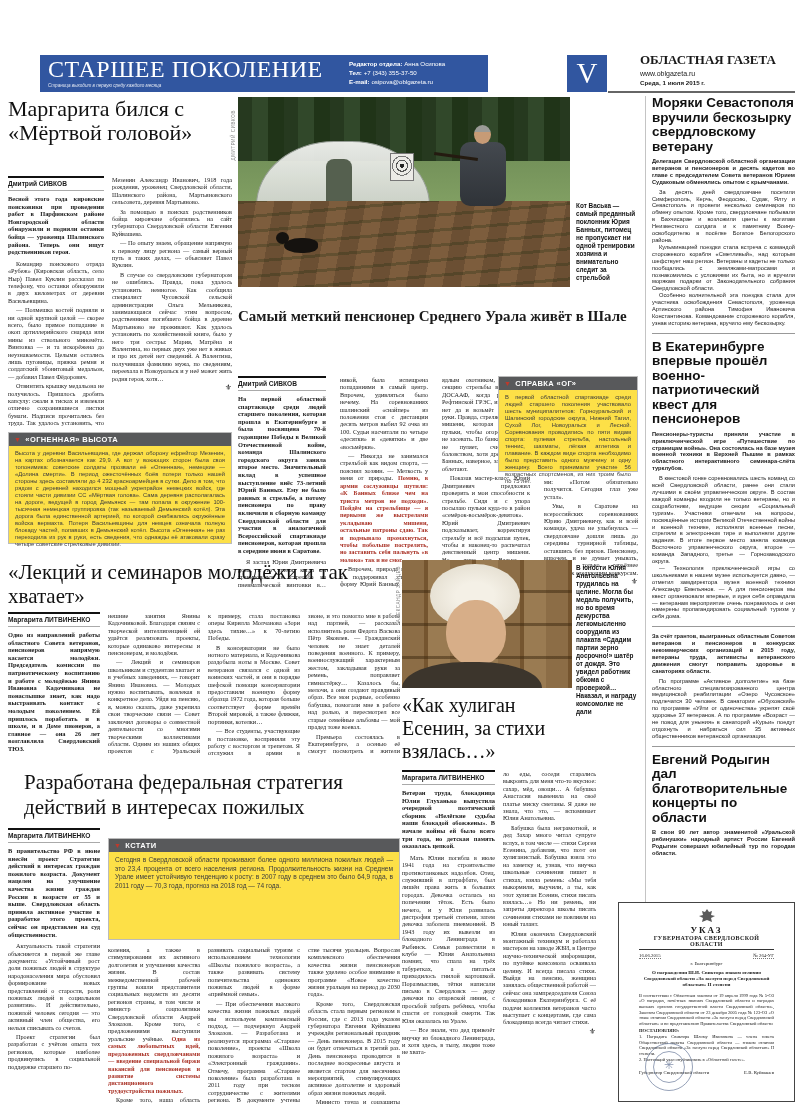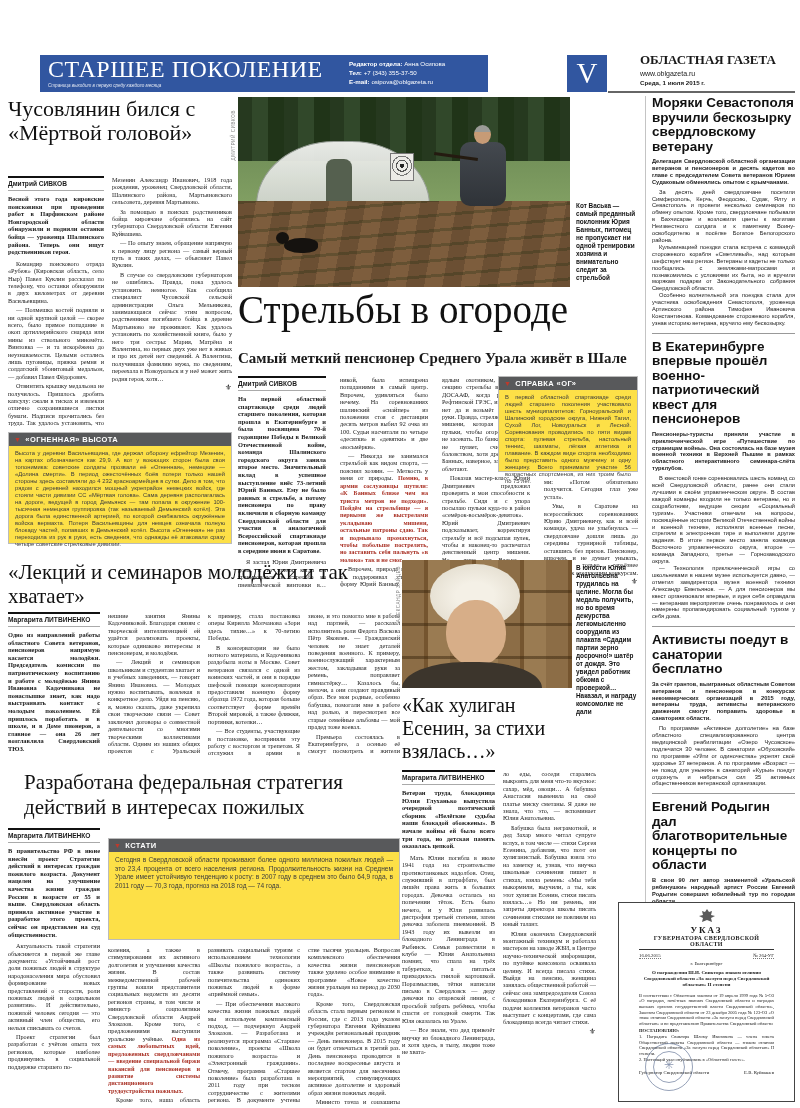--- a/index.html
+++ b/index.html
@@ -156,21 +156,21 @@
   <div class="vbox">V</div>
   <div class="paper-info">
     <div class="paper-name">ОБЛАСТНАЯ ГАЗЕТА</div>
     <div class="paper-site">www.oblgazeta.ru</div>
     <div class="paper-date">Среда, 1 июля 2015 г.</div>
   </div>
   <div class="info-rule"></div>
   <div class="v-divider"></div>
 
   <section class="art1">
-    <h2 class="headline">Чусовлянин бился с «Мёртвой головой»</h2>
+    <h2 class="headline">Маргарита бился с «Мёртвой головой»</h2>
   </section>
   <div class="art1-body cols">
     <div class="art1-c1 body-col colflow">
       <div class="author-box">Дмитрий СИВКОВ</div>
       <p class="lead">Весной этого года кировские поисковики при проведении работ в Парфинском районе Новгородской области обнаружили и подняли останки бойца — уроженца Шалинского района. Теперь они ищут родственников героя.</p>
       <p class="bp">Командир поискового отряда «Рубеж» (Кировская область, село Ныр) Павел Куклин рассказал по телефону, что останки обнаружили в двух километрах от деревни Васильевщина.</p>
       <p class="bp">— Полмешка костей подняли и ни одной крупной целой — скорее всего, было прямое попадание в окоп артиллерийского снаряда или мины из ствольного миномёта. Винтовка — и та искорёжена до неузнаваемости. Целыми остались лишь пуговицы, пряжка ремня и солдатский эбонитовый медальон, — добавил Павел Фёдорович.</p>
       <p class="bp">Отвинтить крышку медальона не получилось. Пришлось дробить капсулу: сжали в тисках и извлекли отлично сохранившиеся листки бумаги. Надписи прочитались без труда. Так удалось установить, что погибший — это</p>
     </div>
     <div class="art1-c2 body-col colflow">
@@ -199,21 +199,20 @@
     <div class="ph-rows"></div>
     <div class="ph-man-torso"></div>
     <div class="ph-man-head"></div>
     <div class="ph-rifle"></div>
     <div class="ph-cat"></div>
   </figure>
   <div class="vcredit" style="left:231px;top:110px;">ДМИТРИЙ СИВКОВ</div>
   <div class="caption" style="left:576px;top:202px;">Кот Васька — самый преданный поклонник Юрия Банных, питомец не пропускает ни одной тренировки хозяина и внимательно следит за стрельбой</div>
 
   <section class="shoot-head">
-    <h2 class="headline">Стрельбы в огороде</h2>
     <div class="shoot-sub">Самый меткий пенсионер Среднего Урала живёт в Шале</div>
   </section>
   <div class="shoot-body">
     <div class="cols" style="height:100%">
       <div class="sc body-col colflow">
         <div class="author-box">Дмитрий СИВКОВ</div>
         <p class="lead">На первой областной спартакиаде среди людей старшего поколения, которая прошла в Екатеринбурге и была посвящена 70-й годовщине Победы в Великой Отечественной войне, команда Шалинского городского округа заняла второе место. Значительный вклад в успешное выступление внёс 73-летний Юрий Банных. Ему не было равных в стрельбе, а потому пенсионера по праву включили в сборную команду Свердловской области для участия в аналогичной Всероссийской спартакиаде пенсионеров, которая прошла в середине июня в Саратове.</p>
         <p class="bp">Я застал Юрия Дмитриевича дома, в то время, когда он тренировался в стрельбе из пневматической винтовки в… огороде. Мишень, установленная между грядок с клуб-</p>
       </div>
       <div class="sc body-col colflow">
@@ -336,21 +335,20 @@
     </div>
     <div class="sb-rule"></div>
     <div class="sb-art">
       <h3 class="sb-head">В Екатеринбурге впервые прошёл военно-патриотический квест для пенсионеров</h3>
       <p class="sb-lead">Пенсионеры-туристы приняли участие в приключенческой игре «Путешествие по страницам войны». Она состоялась на базе музея военной техники в Верхней Пышме в рамках областного интерактивного семинара-слёта турклубов.</p>
       <p class="sb-p">В квестовой гонке соревновались шесть команд со всей Свердловской области, ранее они стали лучшими в своём управленческом округе. В состав каждой команды входили не только ветераны, но и соцработники, ведущие секции «Социальный туризм». Участники отвечали на вопросы, посвящённые истории Великой Отечественной войны и военной технике, исполняли военные песни, стреляли в электронном тире и выполняли другие задания. В итоге первое место заняла команда Восточного управленческого округа, второе — команда Западного, третье — Горнозаводского округа.</p>
       <p class="sb-p">— Технология приключенческой игры со школьниками в нашем музее используется давно, — отметил замдиректора музея военной техники Александр Емельянов. — А для пенсионеров мы квест организовали впервые, и идея себя оправдала — ветеранам мероприятие очень понравилось и они намерены пропагандировать социальный туризм у себя дома.</p>
     </div>
     <div class="sb-rule"></div>
     <div class="sb-art">
-      <h3 class="sb-head">Активисты поедут в санатории бесплатно</h3>
       <p class="sb-lead">За счёт грантов, выигранных областным Советом ветеранов и пенсионеров в конкурсах некоммерческих организаций в 2015 году, ветераны труда, активисты ветеранского движения смогут поправить здоровье в санаториях области.</p>
       <p class="sb-p">По программе «Активное долголетие» на базе областного специализированного центра медицинской реабилитации «Озеро Чусовское» подлечатся 30 человек. В санатории «Обуховский» по программе «Уйти от одиночества» укрепят своё здоровье 37 ветеранов. А по программе «Возраст — не повод для уныния» в санаторий «Курьи» поедут отдохнуть и набраться сил 35 активных общественников ветеранской организации.</p>
     </div>
     <div class="sb-rule"></div>
     <div class="sb-art">
       <h3 class="sb-head">Евгений Родыгин дал благотворительные концерты по области</h3>
       <p class="sb-lead">В свои 90 лет автор знаменитой «Уральской рябинушки» народный артист России Евгений Родыгин совершил юбилейный тур по городам области.</p>
 
     </div>
   </aside>

